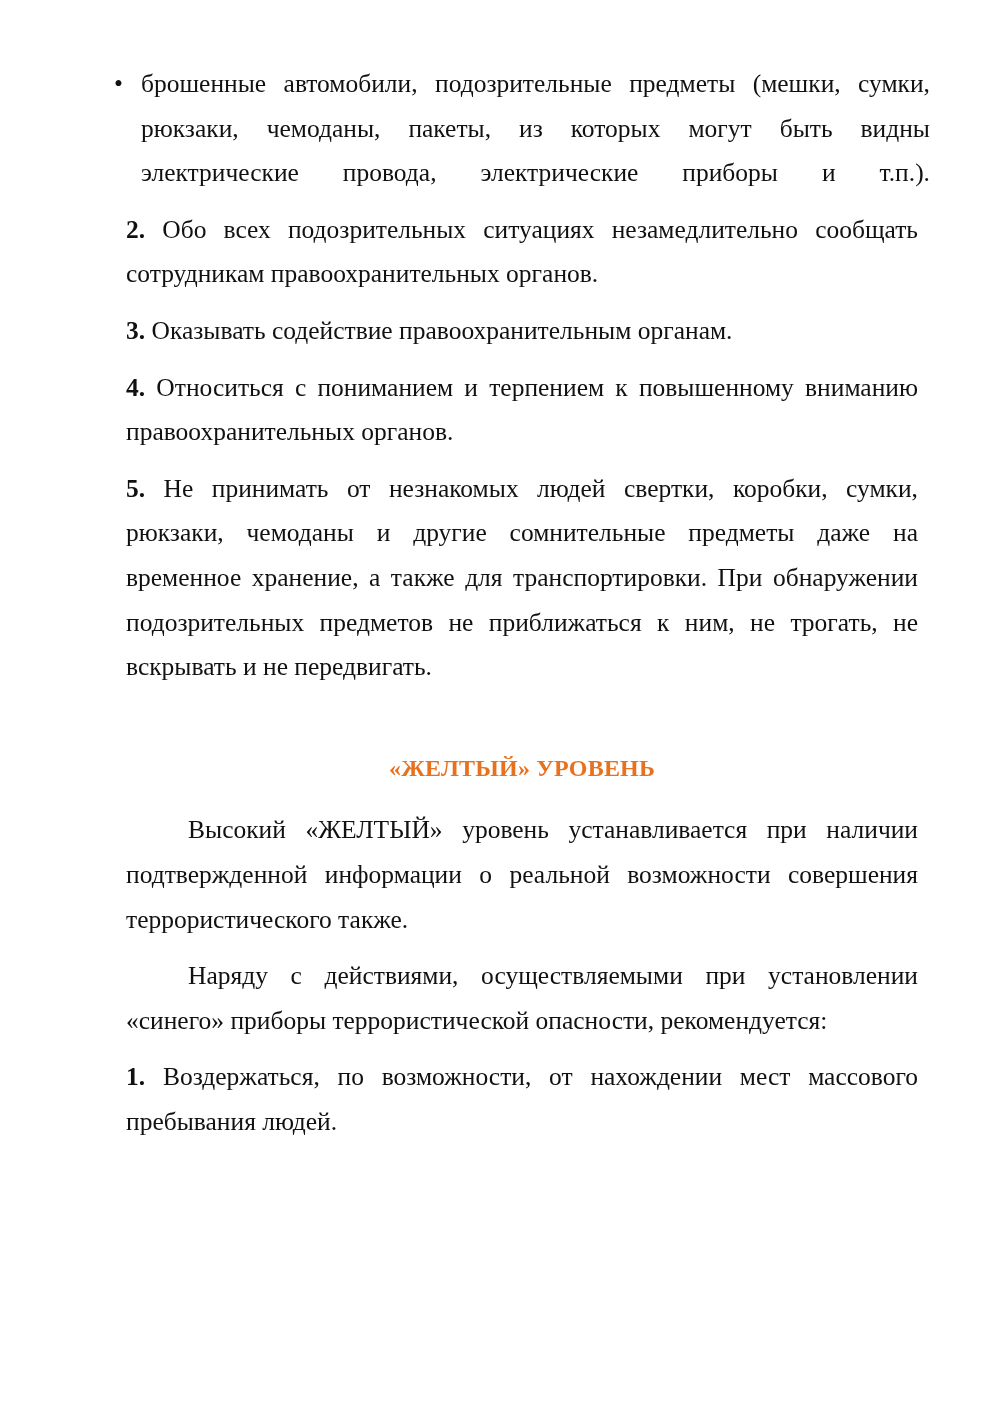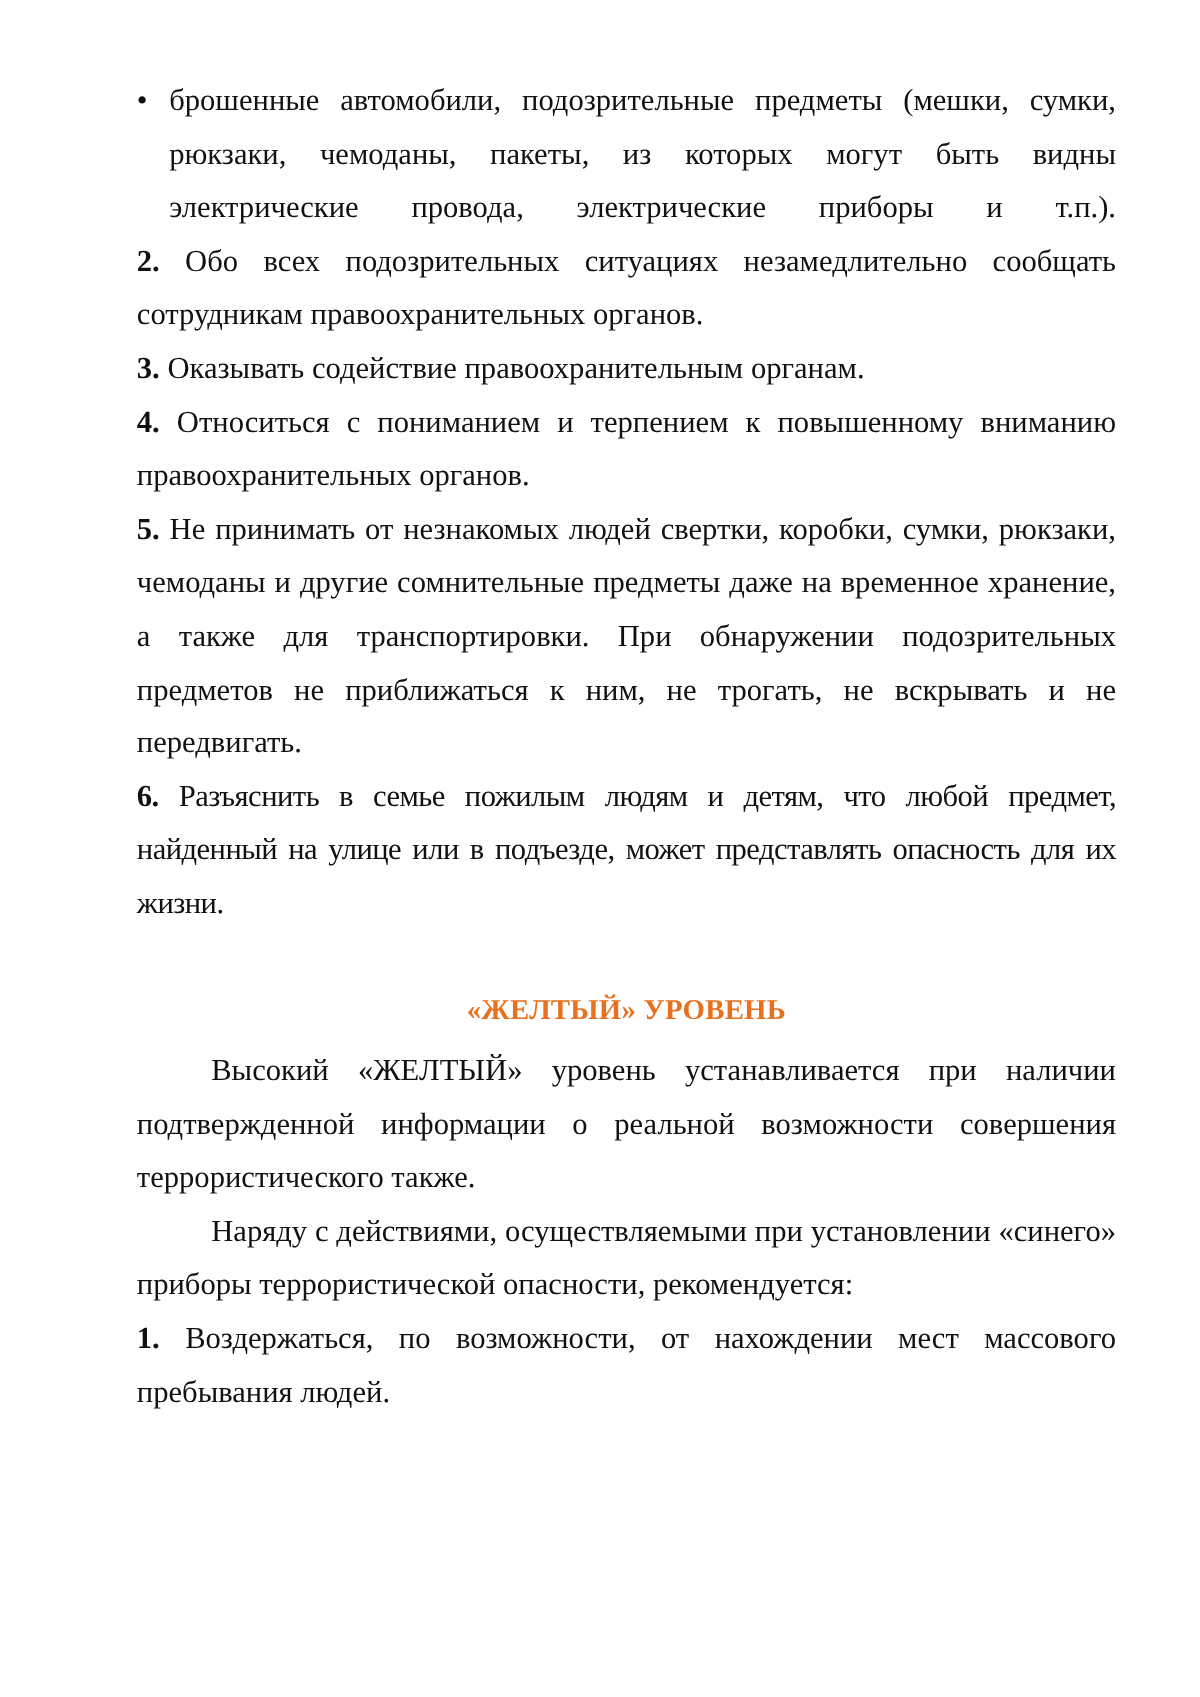--- a/index.html
+++ b/index.html
@@ -24,21 +24,21 @@
     box-sizing: border-box;
     padding: 62px 70px 0 114px;
   }
 
   .content {
     width: 816px;
   }
 
   
   .para {
-    margin: 0;
+    margin: 12px;
     font-size: 25.5px;
     line-height: 44.6px;
     text-align: justify;
     text-justify: inter-word;
     color: #111111;
     hyphens: none;
   }
 
   
   .bullet-item {
@@ -112,24 +112,20 @@
     <p class="para">
       <span class="num">4.</span>
       <span>Относиться с пониманием и терпением к повышенному вниманию правоохранительных органов.</span>
     </p>
 
     <p class="para">
       <span class="num">5.</span>
       <span>Не принимать от незнакомых людей свертки, коробки, сумки, рюкзаки, чемоданы и другие сомнительные предметы даже на временное хранение, а также для транспортировки. При обнаружении подозрительных предметов не приближаться к ним, не трогать, не вскрывать и не передвигать.</span>
     </p>
 
-    <p class="para condensed">
-      <span class="num">6.</span>
-      <span>Разъяснить в семье пожилым людям и детям, что любой предмет, найденный на улице или в подъезде, может представлять опасность для их жизни.</span>
-    </p>
 
 
     <div class="gap-heading-top"></div>
 
     <h1 class="level-heading" id="yellow-heading" style="color: rgb(232, 113, 31);">«ЖЕЛТЫЙ» УРОВЕНЬ</h1>
 
     <div class="gap-heading-bottom"></div>
 
     <p class="para indent">Высокий «ЖЕЛТЫЙ» уровень устанавливается при наличии подтвержденной информации о реальной возможности совершения террористического также.</p>
 

